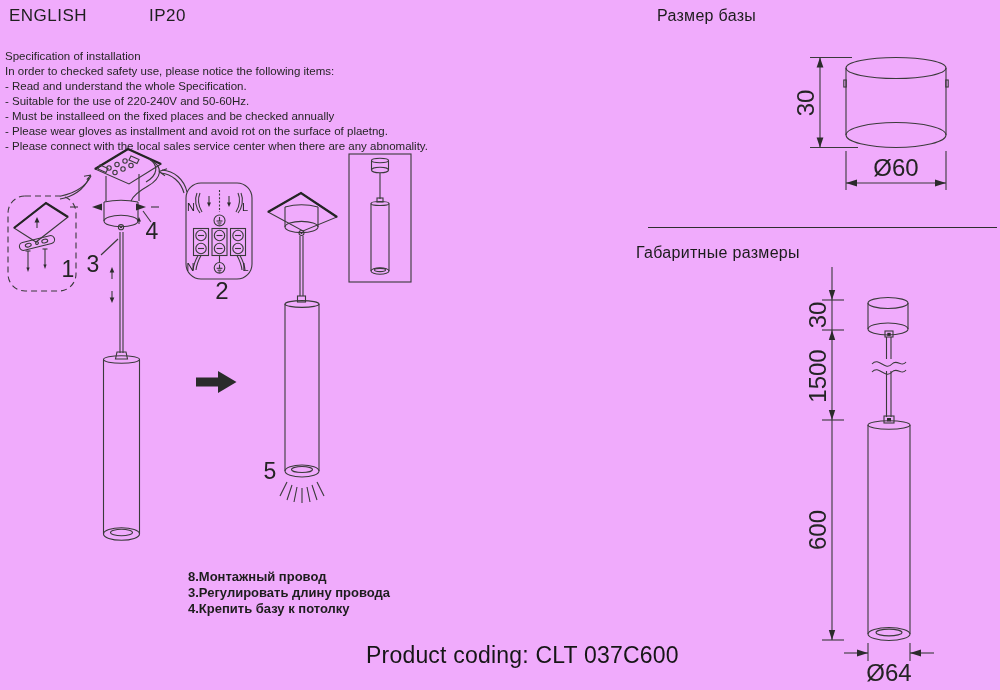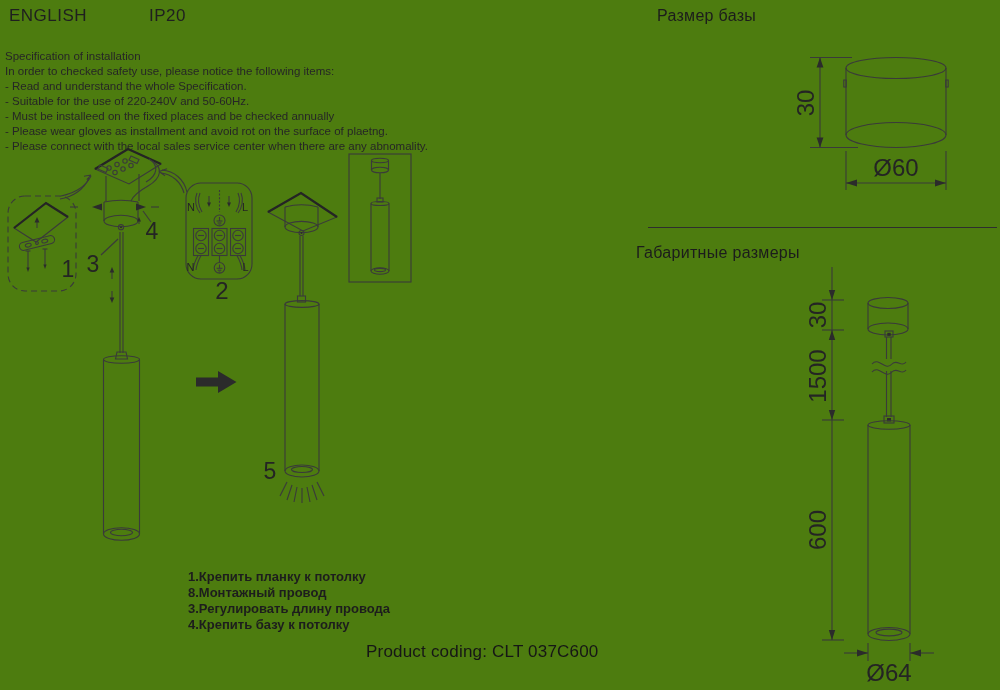--- a/index.html
+++ b/index.html
@@ -1,23 +1,23 @@
 <!DOCTYPE html>
 <html><head>
 <meta charset="utf-8">
 <style>
   html,body{margin:0;padding:0;background:#e8e8e8;}
-  .page{position:relative;width:1000px;height:690px;background:#4d7c0f;
+  .page{position:relative;width:1000px;height:690px;background:#f0abfc;
         font-family:"Liberation Sans",sans-serif;color:#222;overflow:hidden;}
   .abs{position:absolute;}
   .hdr{font-size:17px;font-weight:500;letter-spacing:.5px;color:#1f1f1f;}
   .spec{left:5px;top:27px;font-size:11.5px;line-height:15px;color:#262626;margin-top:22px;}
   .sec-title{font-size:16px;font-weight:500;letter-spacing:.3px;color:#1c1c1c;}
   .legend{left:188px;top:569px;font-size:13px;font-weight:600;line-height:16px;color:#1d1d1d;}
-  .coding{left:366px;top:642px;font-size:17px;color:#161616;letter-spacing:.2px;}
+  .coding{left:366px;top:642px;font-size:23px;color:#161616;letter-spacing:.2px;}
   .divider{left:648px;top:227px;width:349px;border-top:1.6px solid #2e2e2e;height:0;}
   svg{position:absolute;overflow:visible;}
   svg text{font-family:"Liberation Sans",sans-serif;fill:#242424;}
   .ln{stroke:#3a3a3a;stroke-width:1.1;fill:none;}
   .thk{stroke:#242424;stroke-width:2.2;fill:none;}
   .fil{fill:#2b2b2b;stroke:none;}
   .num{font-size:23px;}
   .dim{font-size:24px;}
 </style>
 </head>
@@ -301,21 +301,20 @@
       <line class="ln" x1="910" y1="643" x2="910" y2="661"></line>
       <line class="ln" x1="844" y1="653" x2="868" y2="653"></line>
       <line class="ln" x1="910" y1="653" x2="934" y2="653"></line>
       <path class="fil" d="M868,653 l-11,-3.4 l0,6.8 z"></path>
       <path class="fil" d="M910,653 l11,-3.4 l0,6.8 z"></path>
       <text class="dim" x="889" y="681" text-anchor="middle">Ø64</text>
     </g>
   </svg>
 
   <div class="abs legend">
-    <div>1.Крепить планку к потолку</div>
     <div>8.Монтажный провод</div>
     <div>3.Регулировать длину провода</div>
     <div>4.Крепить базу к потолку</div>
   </div>
 
   <div class="abs coding">Product coding: CLT 037C600</div>
 
 </div>
 
 </body></html>

